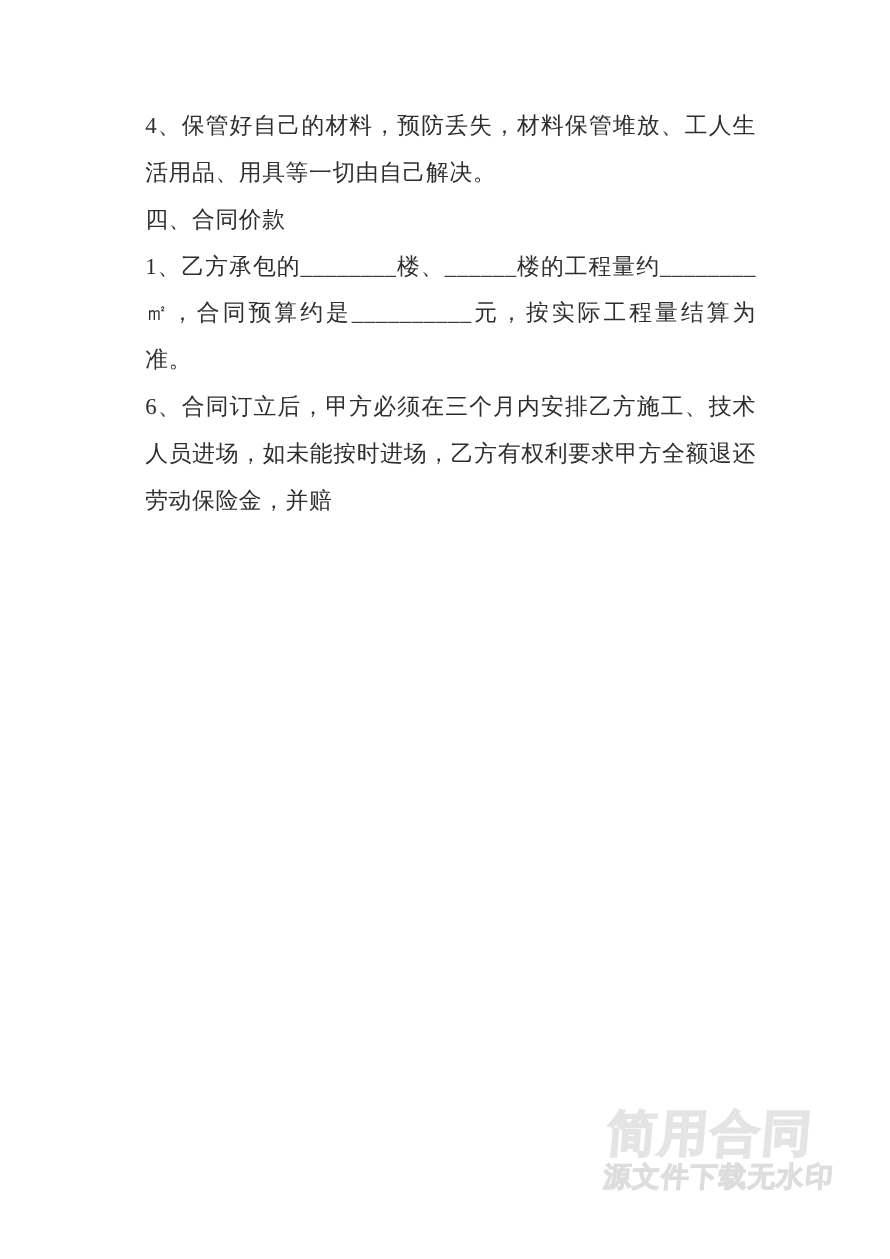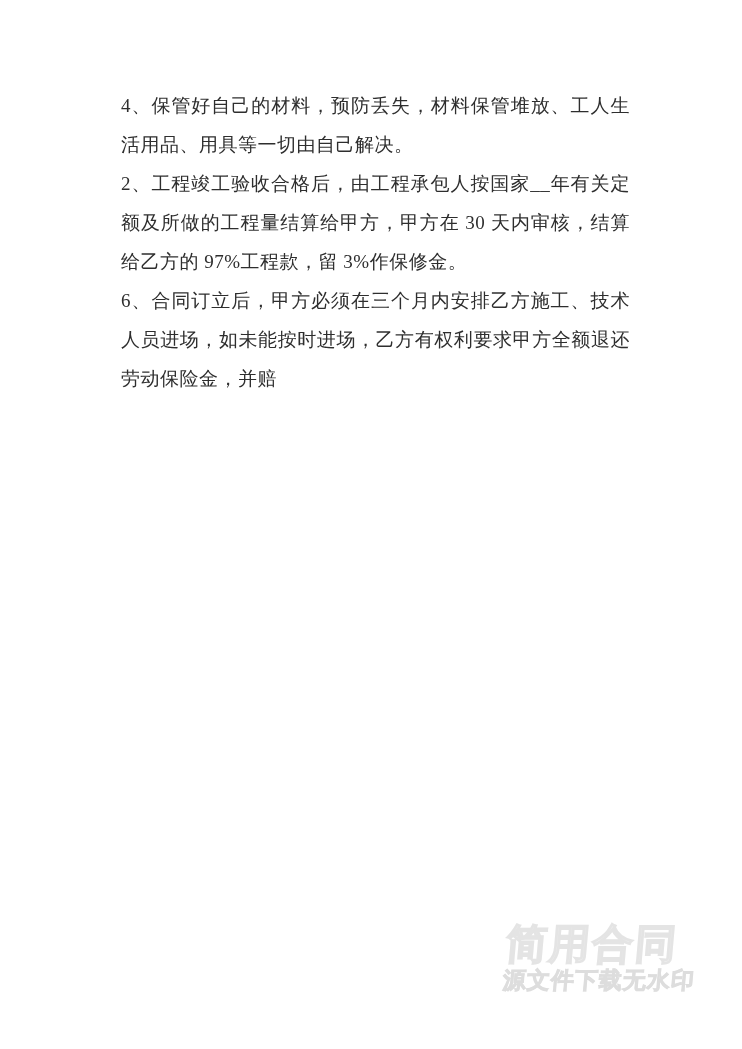--- a/index.html
+++ b/index.html
@@ -66,21 +66,22 @@
     -webkit-text-stroke: 0.8px #dddddd;
   }
 </style>
 </head>
 <body>
 
 <div class="page">
 
   <div class="content">
     <p class="clause">4、保管好自己的材料，预防丢失，材料保管堆放、工人生活用品、用具等一切由自己解决。</p>
-    <p class="clause">2、工程竣工验收合格后，由工程承包人按国家__年有关定额及所做的工程量结算给甲方，甲方在 30 天内审核，结算给乙方的 97%工程款，留 3%作保修金。</p>
+    <p class="clause heading">四、合同价款</p>
+    <p class="clause">1、乙方承包的________楼、______楼的工程量约________㎡，合同预算约是__________元，按实际工程量结算为准。</p>
     <p class="clause">6、合同订立后，甲方必须在三个月内安排乙方施工、技术人员进场，如未能按时进场，乙方有权利要求甲方全额退还劳动保险金，并赔</p>
   </div>
 
   <div class="watermark">
     <div class="wm-line1">简用合同</div>
     <div class="wm-line2">源文件下载无水印</div>
   </div>
 
 </div>
 

